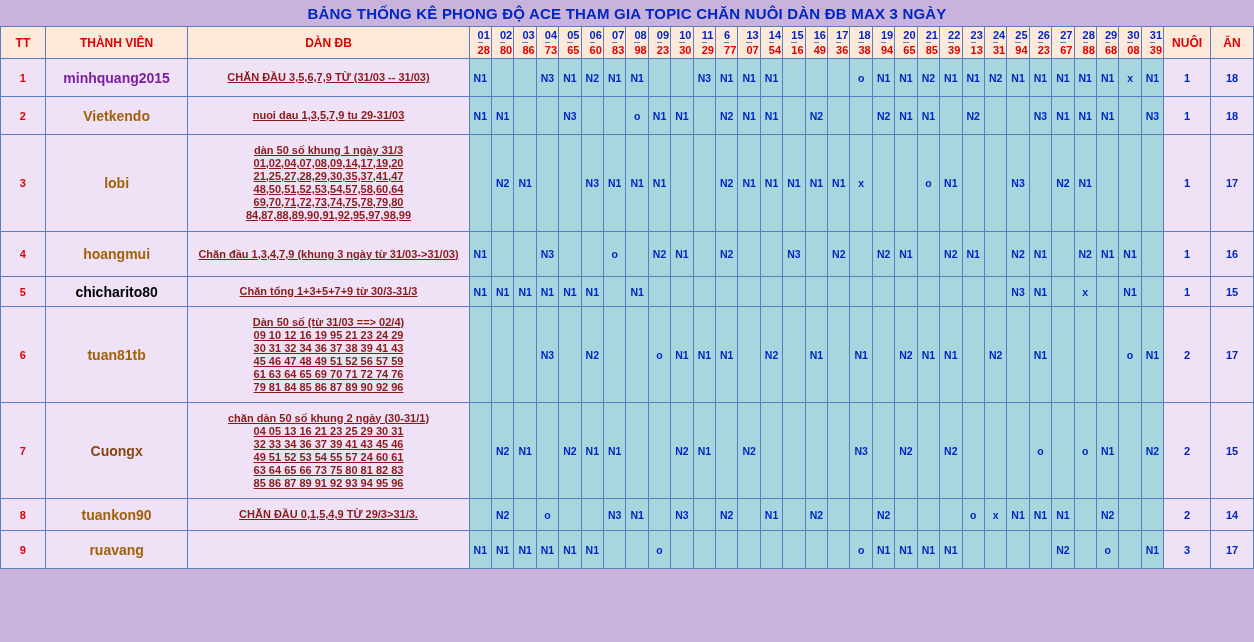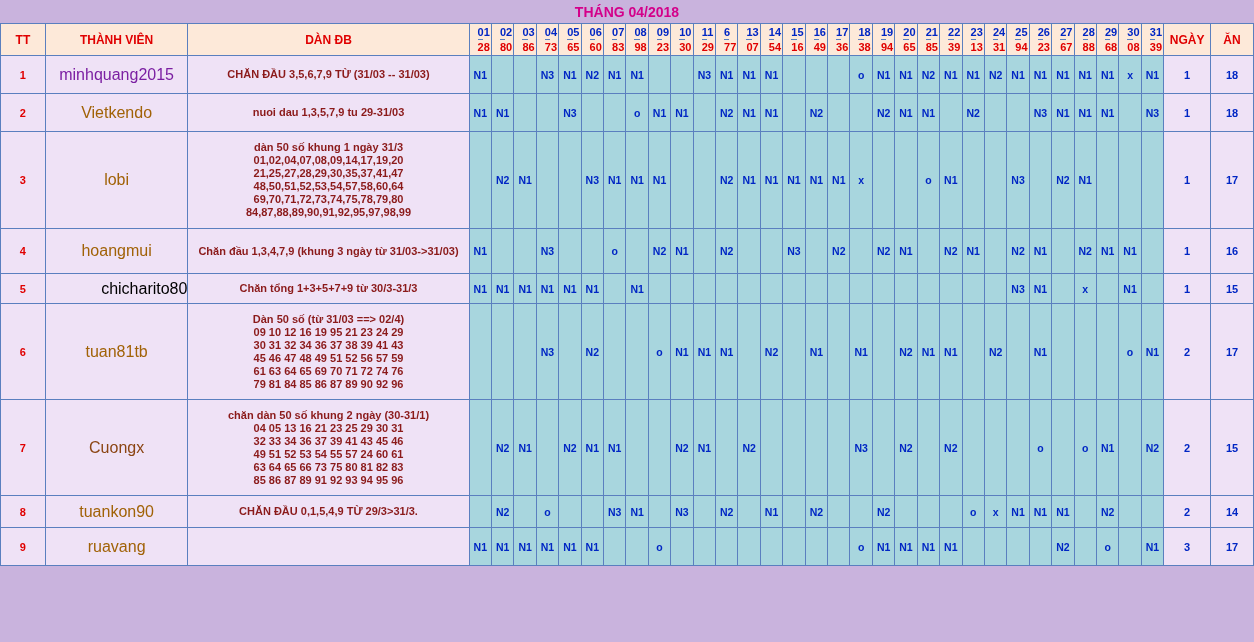--- a/index.html
+++ b/index.html
@@ -55,39 +55,39 @@
   .hdr .member{width:140px;}
   .hdr .dan{width:276px;}
   .hdr td.daycell{font-size:11px;padding:1px 8px;}
   .daynum{color:#0026c4;font-weight:bold;line-height:14px;}
   .dayval{color:#e00000;font-weight:bold;line-height:14px;border-top:1px solid #5a7fbf;}
   .hdr .truot{width:46px;}
   .hdr .an{width:42px;}
 
   
   .rowbody td.tt{background:#efe2f6;font-weight:bold;color:#e00000;}
-  .rowbody td.member{background:#efe2f6;font-weight:normal;font-size:16px;}
+  .rowbody td.member{background:#efe2f6;font-weight:bold;font-size:14px;}
   .rowbody td.dan{background:#efe2f6;font-weight:bold;color:#8b1a1a;font-size:11px;line-height:13px;padding:2px 3px;}
   .rowbody td.cell{background:#a8d6de;font-weight:bold;color:#0026c4;font-size:10.5px;}
   .rowbody td.truot{background:#efe2f6;font-weight:bold;color:#0026c4;}
   .rowbody td.an{background:#efe2f6;font-weight:bold;color:#0026c4;}
 
   .m-purple{color:#7b1fa2;}
   .m-teal{color:#a16207;}
-  .m-black{color:#000000;text-align:right;}
+  .m-black{color:#000000;}
   .m-brown{color:#8b4513;}
 
-  .dan-multi{white-space:pre-line;}
+  .dan-multi{white-space:pre-line;text-decoration:underline;}
 </style>
 </head>
 <body>
 
 <div class="page">
 
-  <div class="sub-bar">THÁNG 04/2018</div>
+  <div class="title-bar">BẢNG THỐNG KÊ PHONG ĐỘ ACE THAM GIA TOPIC CHĂN NUÔI DÀN ĐB MAX 3 NGÀY</div>
 
   <table>
     <colgroup id="colgroup">
         <col style="width: 44px;">
         <col style="width: 140px;">
         <col style="width: 276px;">
         <col style="width: 22px;">
         <col style="width: 22px;">
         <col style="width: 22px;">
         <col style="width: 22px;">
@@ -243,21 +243,21 @@
             <div class="dayval">68</div>
           </td>
           <td class="daycell">
             <div class="daynum">30</div>
             <div class="dayval">08</div>
           </td>
           <td class="daycell">
             <div class="daynum">31</div>
             <div class="dayval">39</div>
           </td>
-          <td class="truot">NGÀY</td>
+          <td class="truot">NUÔI</td>
           <td class="an">ĂN</td>
         </tr>
         <tr class="rowbody" style="height: 38px;">
           <td class="tt">1</td>
           <td class="member m-purple">minhquang2015</td>
           <td class="dan dan-multi">CHĂN ĐẦU 3,5,6,7,9 TỪ (31/03 -- 31/03)</td>
           <td class="cell">N1</td>
           <td class="cell"></td>
           <td class="cell"></td>
           <td class="cell">N3</td>

